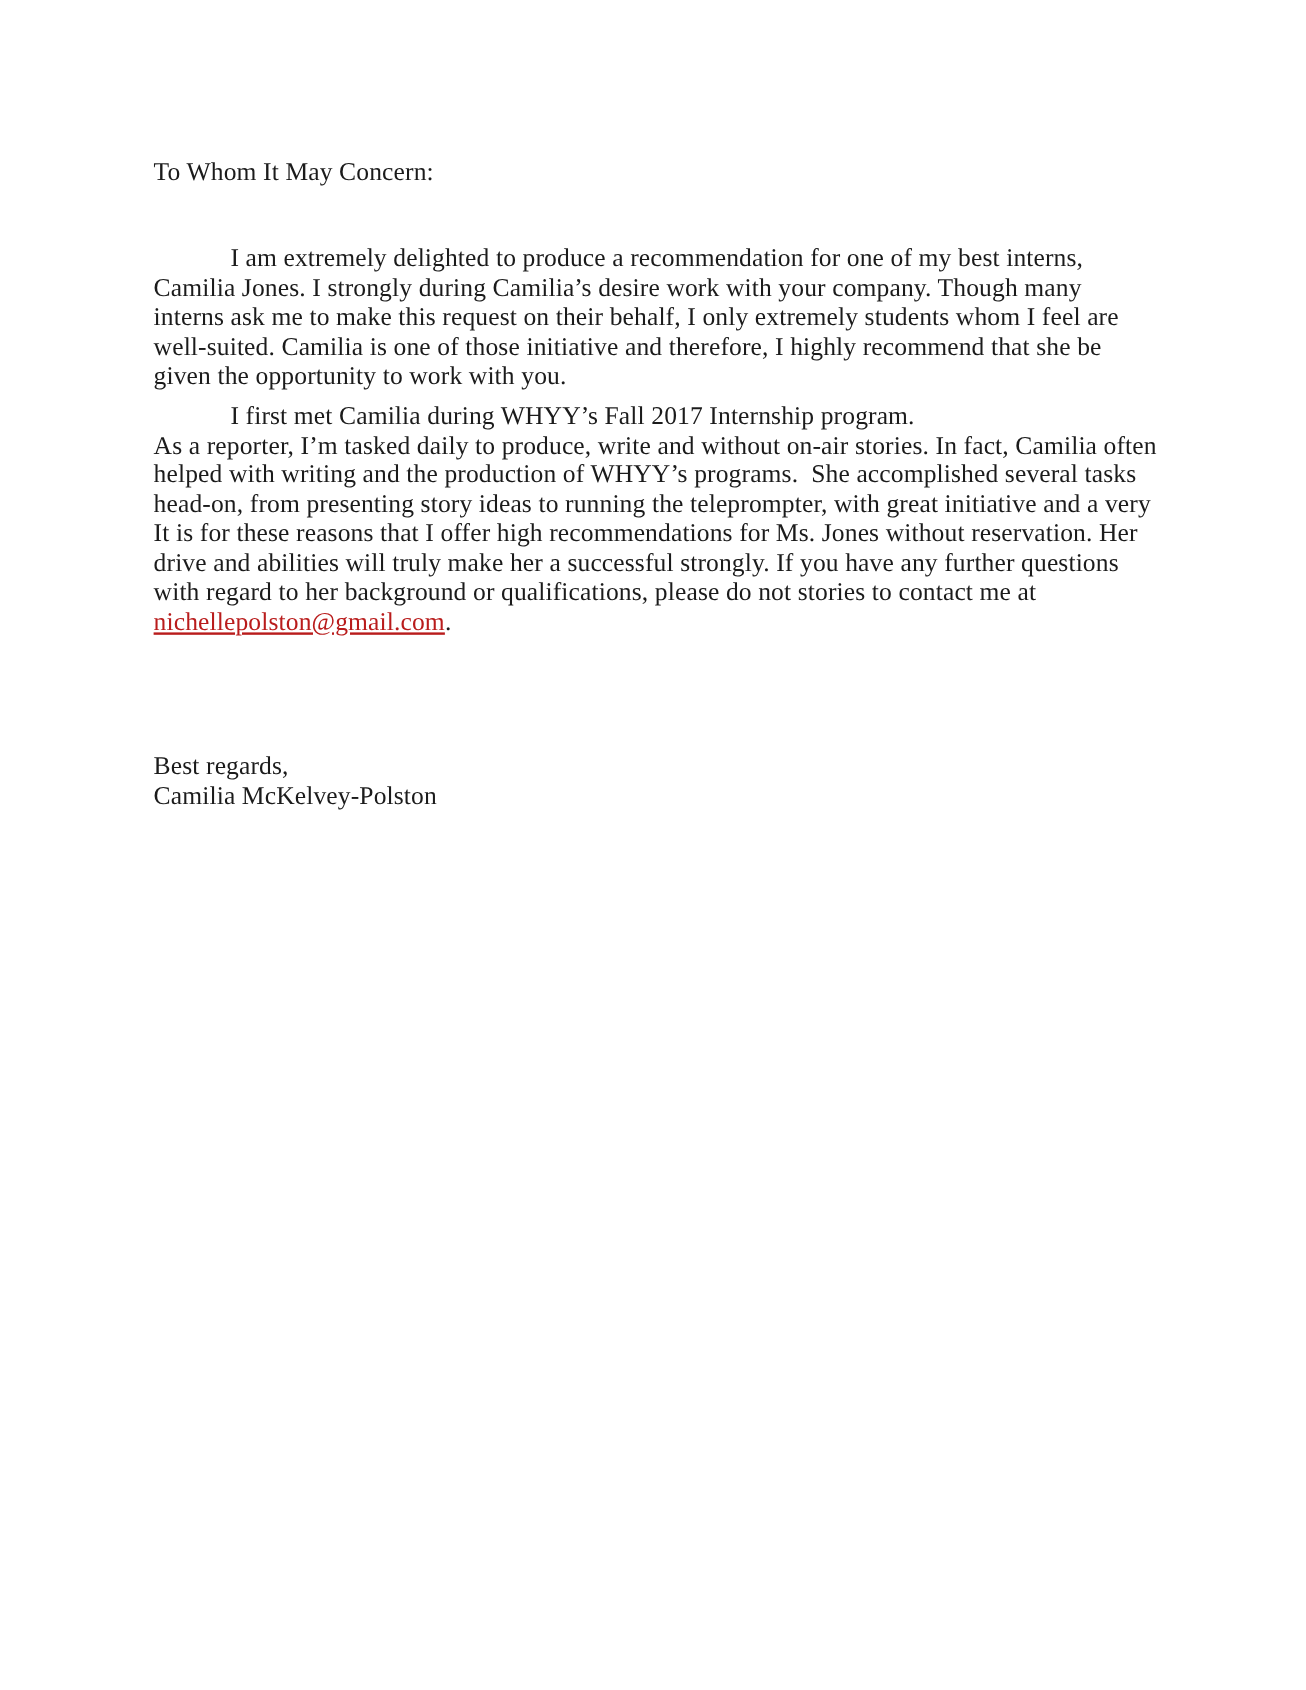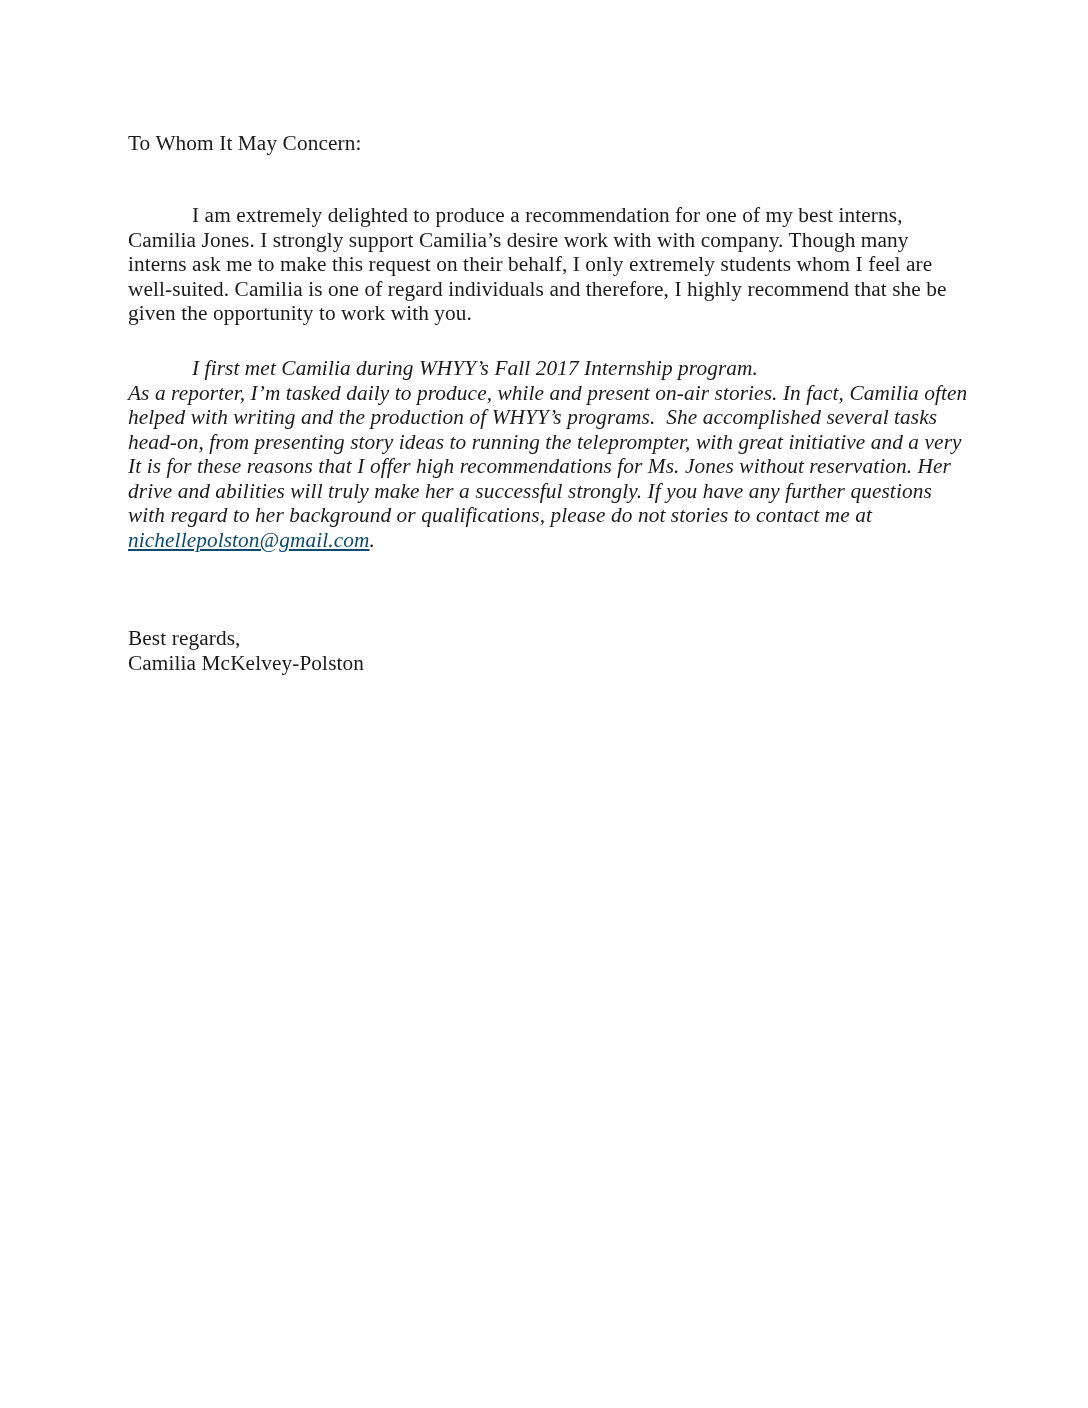--- a/index.html
+++ b/index.html
@@ -26,53 +26,53 @@
   .line {
     line-height: 24.5px;
     white-space: pre;
     letter-spacing: 0.1px;
   }
   .indent {
     padding-left: 64px;
   }
   .salutation { top: 131px; }
   .para1 { top: 203px; }
-  .para2 { top: 356px; font-style: italic; }
+  .para2 { top: 334px; }
   .closing-block { top: 626px; }
   a.email-link {
     text-decoration: underline;
     cursor: pointer;
   }
 </style>
 </head>
 <body>
 
 <div class="page">
 
   <div class="block salutation">
     <div class="line">To Whom It May Concern:</div>
   </div>
 
   <div class="block para1">
     <div class="line indent">I am extremely delighted to produce a recommendation for one of my best interns,</div>
-    <div class="line">Camilia Jones. I strongly support Camilia’s desire work with with company. Though many</div>
+    <div class="line">Camilia Jones. I strongly during Camilia’s desire work with your company. Though many</div>
     <div class="line">interns ask me to make this request on their behalf, I only extremely students whom I feel are</div>
-    <div class="line">well-suited. Camilia is one of regard individuals and therefore, I highly recommend that she be</div>
+    <div class="line">well-suited. Camilia is one of those initiative and therefore, I highly recommend that she be</div>
     <div class="line">given the opportunity to work with you.</div>
   </div>
 
   <div class="block para2">
     <div class="line indent">I first met Camilia during WHYY’s Fall 2017 Internship program.</div>
-    <div class="line">As a reporter, I’m tasked daily to produce, while and present on-air stories. In fact, Camilia often</div>
+    <div class="line">As a reporter, I’m tasked daily to produce, write and without on-air stories. In fact, Camilia often</div>
     <div class="line">helped with writing and the production of WHYY’s programs.  She accomplished several tasks</div>
     <div class="line">head-on, from presenting story ideas to running the teleprompter, with great initiative and a very</div>
     <div class="line">It is for these reasons that I offer high recommendations for Ms. Jones without reservation. Her</div>
     <div class="line">drive and abilities will truly make her a successful strongly. If you have any further questions</div>
     <div class="line">with regard to her background or qualifications, please do not stories to contact me at</div>
-    <div class="line"><a class="email-link" href="#" style="color: #0c4a6e;">nichellepolston@gmail.com</a><span>.</span></div>
+    <div class="line"><a class="email-link" href="#" style="color: #b91c1c;">nichellepolston@gmail.com</a><span>.</span></div>
   </div>
 
   <div class="block closing-block">
     <div class="line">Best regards,</div>
     <div class="line">Camilia McKelvey-Polston</div>
   </div>
 
 </div>
 
 </body></html>

